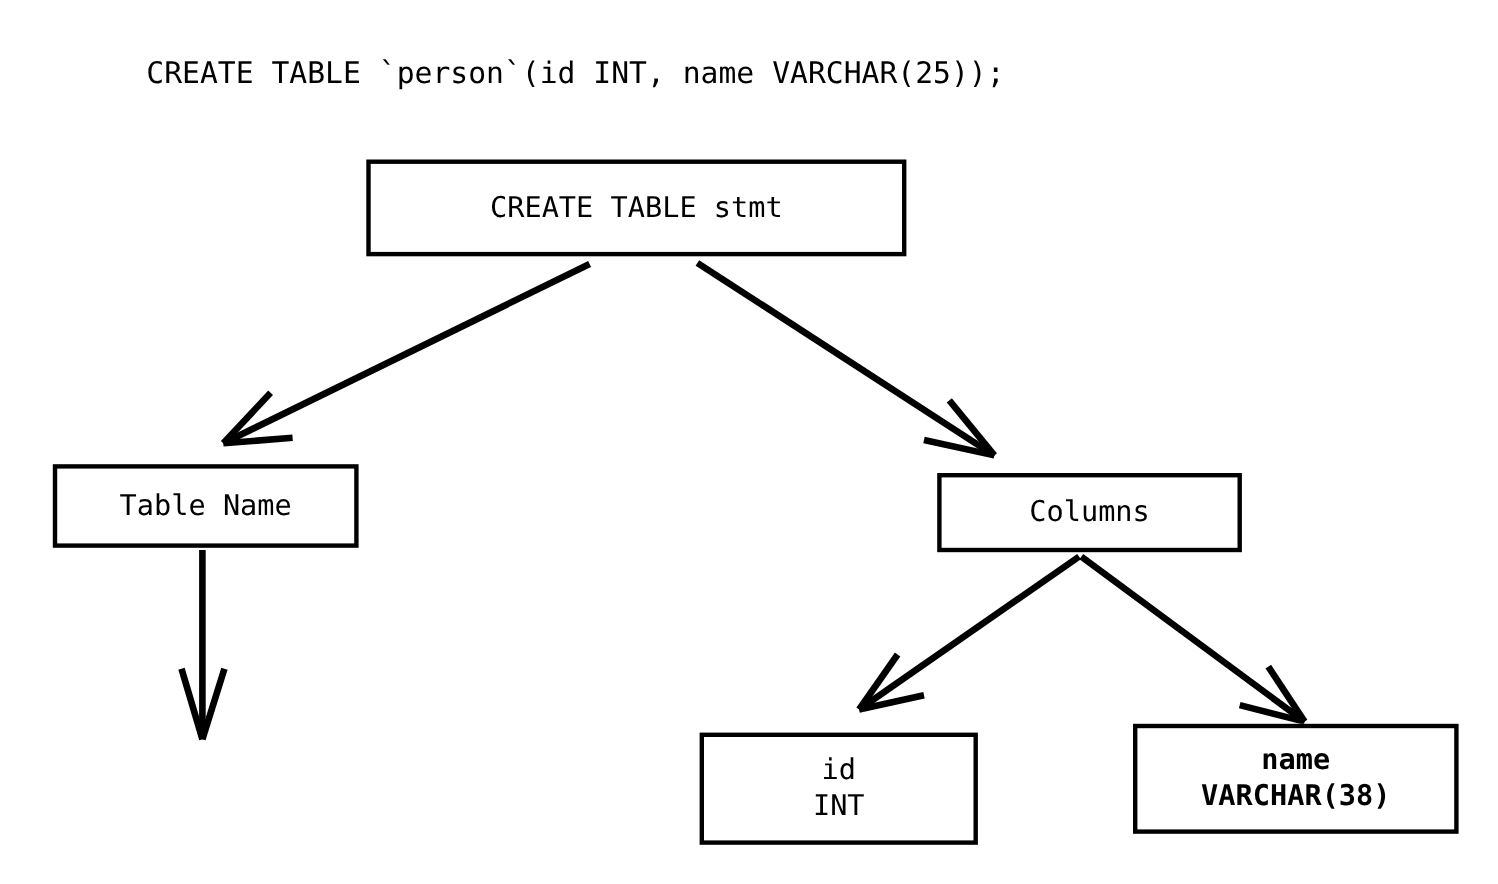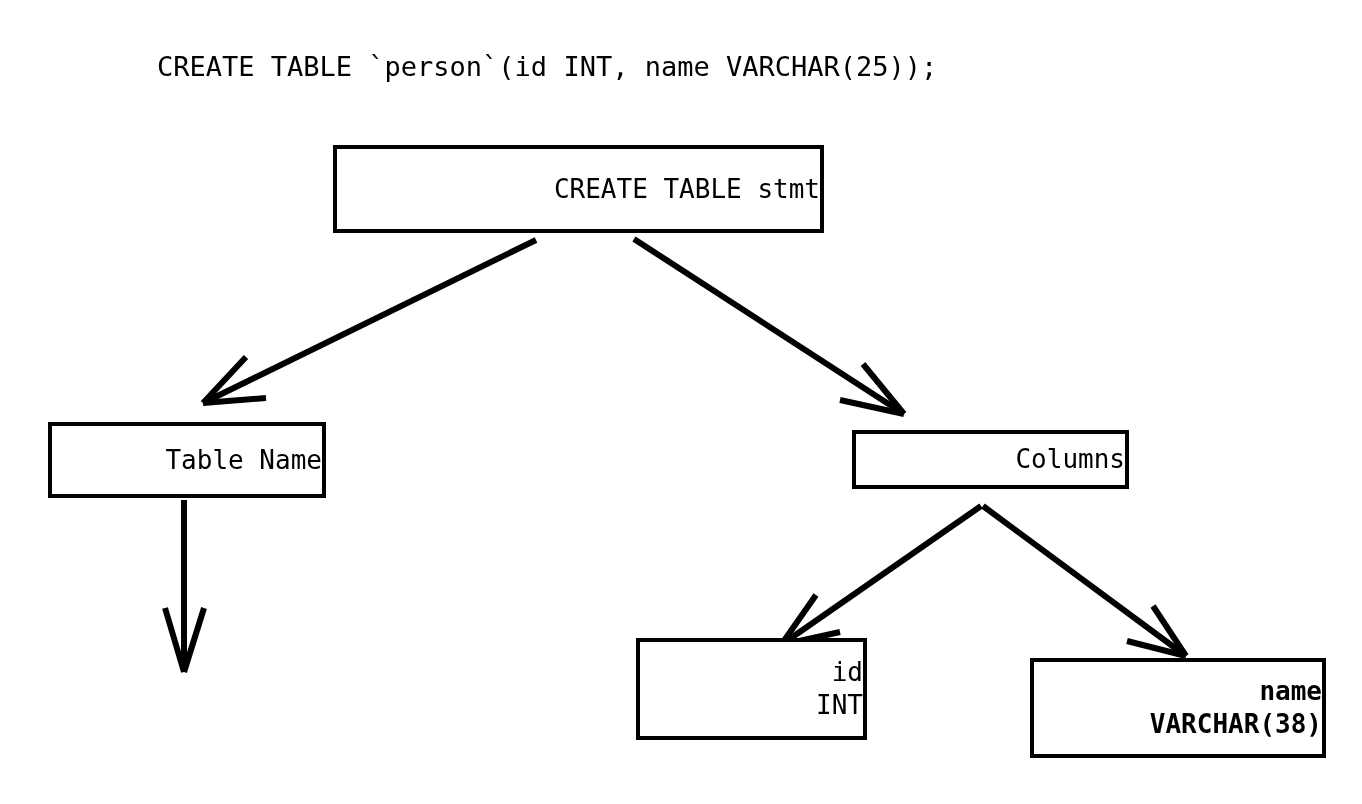--- a/index.html
+++ b/index.html
@@ -23,47 +23,46 @@
   
   .caption {
     position: absolute;
     left: 133px;
     top: 50px;
     font-size: 27px;
     line-height: 34px;
     letter-spacing: 0px;
     white-space: pre;
     color: #000000;
-    margin-left: 24px;
   }
 
   
   .node {
     position: absolute;
     box-sizing: border-box;
     border: 4px solid #000000;
     background: #ffffff;
     display: flex;
     flex-direction: column;
-    align-items: flex-end;
+    align-items: center;
     justify-content: center;
     text-align: center;
     color: #000000;
     font-size: 26px;
     line-height: 33px;
     white-space: pre;
   }
   .node .line { display: block; }
 
   
   #node-root     { left: 333px; top: 145px; width: 491px; height: 88px; }
   #node-table-name { left: 48px;  top: 422px; width: 278px; height: 76px; }
-  #node-columns  { left: 852px; top: 430px; width: 277px; height: 59px; }
+  #node-columns  { left: 852px; top: 430px; width: 277px; height: 72px; }
   #node-person   { left: 55px;  top: 675px; width: 252px; height: 85px; }
-  #node-col-id   { left: 636px; top: 638px; width: 231px; height: 102px; }
+  #node-col-id   { left: 636px; top: 666px; width: 253px; height: 102px; }
   #node-col-name { left: 1030px; top: 658px; width: 296px; height: 100px; font-weight: bold; }
 
   
   #edges {
     position: absolute;
     left: 0; top: 0;
     width: 1362px;
     height: 804px;
     pointer-events: none;
   }

